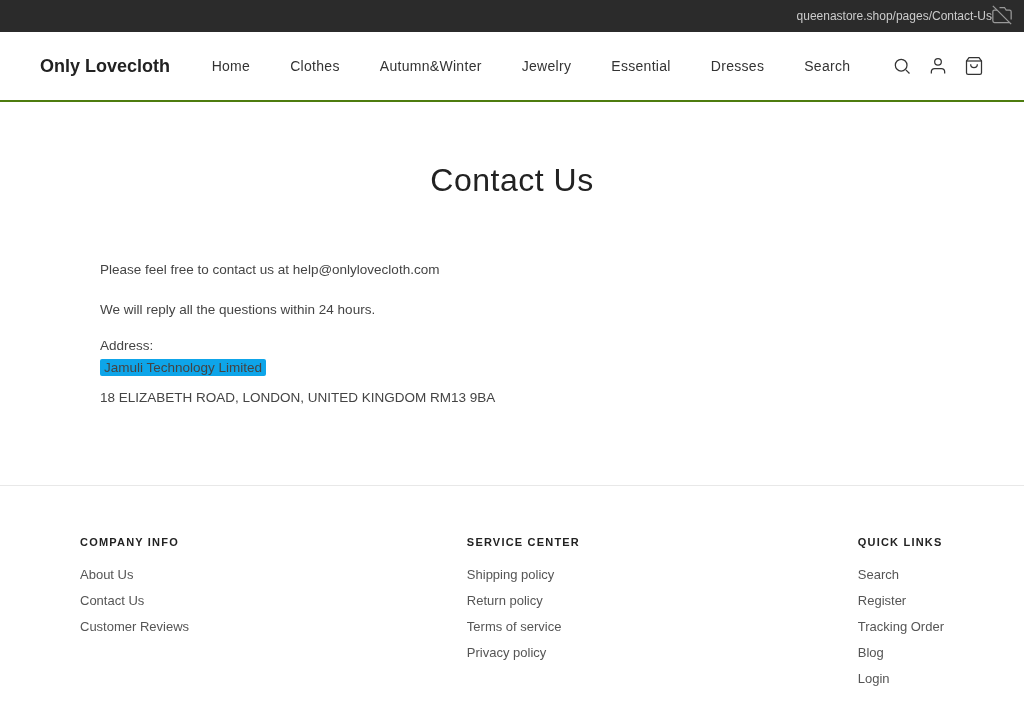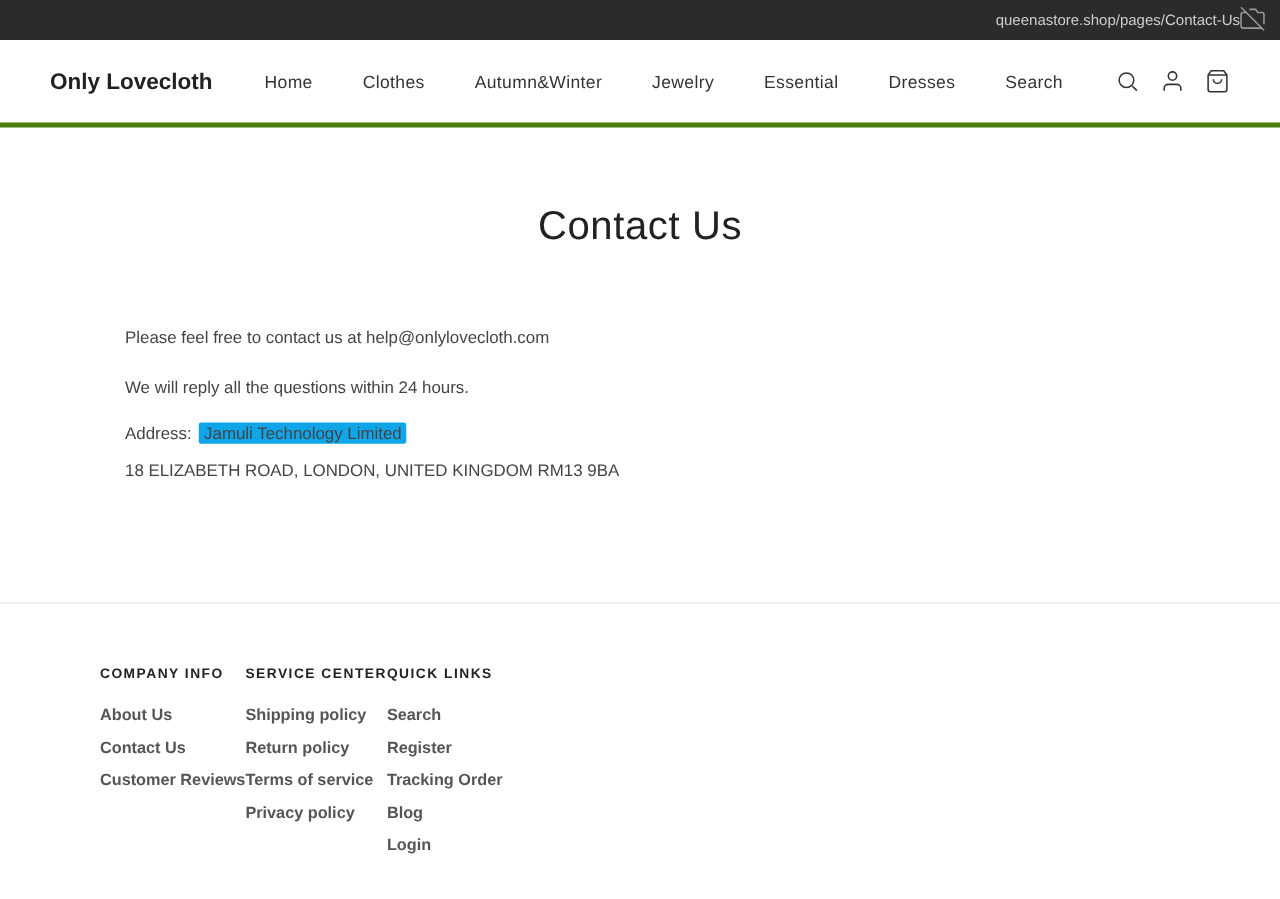--- a/index.html
+++ b/index.html
@@ -13,21 +13,21 @@
       height: 32px;
       display: flex;
       align-items: center;
       justify-content: flex-end;
       font-size: 12px;
     }
     .browser-bar-url { display: flex; align-items: center; gap: 8px; }
 
     
     .header {
-      border-bottom: 4px solid #4d7c0f;
+      border-bottom: 2px solid #4d7c0f;
       padding: 0 40px;
       height: 70px;
       display: flex;
       align-items: center;
       justify-content: space-between;
     }
     .logo {
       font-size: 18px;
       font-weight: 600;
       color: #222;
@@ -69,23 +69,24 @@
       padding-left: 60px;
     }
     .contact-line {
       margin-bottom: 18px;
       font-size: 13.5px;
       color: #444;
       line-height: 1.6;
     }
     .address-line {
       display: flex;
-      align-items: center;
+      align-items: flex-start;
       gap: 6px;
       margin-bottom: 14px;
+      flex-direction: column;
     }
     .address-label {
       font-size: 13.5px;
       color: #444;
     }
     .highlighted-text {
       background: #0ea5e9;
       padding: 1px 4px;
       border-radius: 2px;
       font-size: 13.5px;
@@ -98,36 +99,36 @@
     }
 
     
     .footer {
       background: #fff;
       border-top: 1px solid #e8e8e8;
       padding: 50px 80px 30px;
     }
     .footer-columns {
       display: flex;
+      justify-content: space-between;
       margin-bottom: 50px;
     }
     .footer-col h4 {
       font-size: 11px;
       font-weight: 700;
       letter-spacing: 1.2px;
       text-transform: uppercase;
       color: #222;
       margin-bottom: 18px;
     }
     .footer-col ul {
       list-style: none;
     }
     .footer-col ul li {
       margin-bottom: 10px;
-      font-weight: bold;
     }
     .footer-col ul li a {
       text-decoration: none;
       color: #555;
       font-size: 13px;
     }
 
     
     .icon-svg {
       width: 20px;

